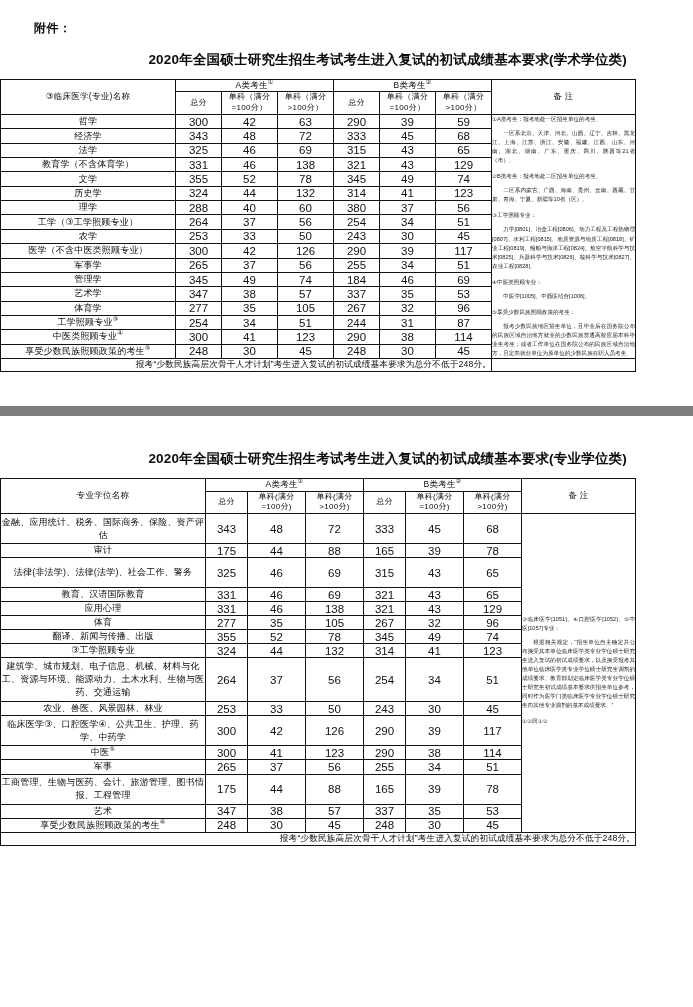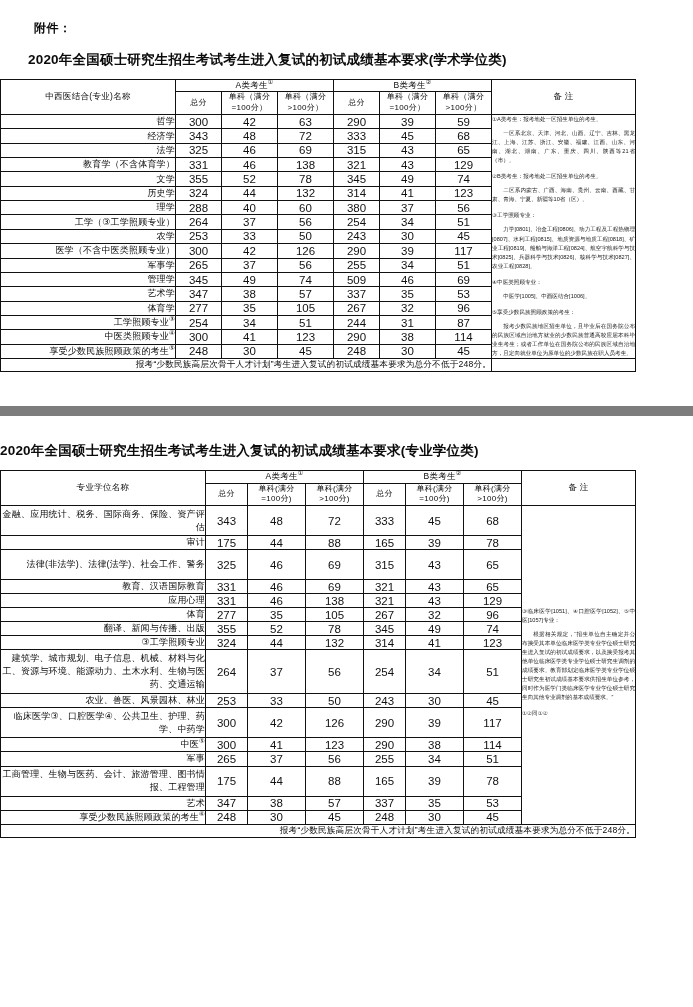--- a/index.html
+++ b/index.html
@@ -18,26 +18,26 @@
     font-family:"Liberation Sans","DejaVu Sans",sans-serif;
     font-weight:bold;
     font-size:12px;
     margin:0 0 0 34px;
     letter-spacing:.5px;
   }
   .doc-title{
     font-family:"Liberation Sans","DejaVu Sans",sans-serif;
     font-weight:bold;
     font-size:13.5px;
-    text-align:left;
+    text-align:right;
     margin:14px 0 10px 0;
     padding-left:28px;
     letter-spacing:.2px;
   }
-  .doc-title.t2{margin-top:0;padding-left:0;}
+  .doc-title.t2{margin-top:8px;padding-left:0;}
 
   .tbl-wrap{margin:0 auto;width:635px;}
   table.grid{
     border-collapse:collapse;
     width:635px;
     table-layout:fixed;
     background:#fff;
   }
   table.grid td,table.grid th{
     border:1px solid #111;
@@ -55,21 +55,21 @@
     padding:3px 1px;
   }
   .hdr-sub{font-size:8px;}
   .rowlabel{
     font-family:"Liberation Sans","DejaVu Sans",sans-serif;
     font-size:9px;
     font-weight:bold;
     letter-spacing:.2px;
     line-height:1.45;
     padding:3px 4px 3px 6px;
-    text-align:right;
+    text-align:center;
   }
   .num{
     text-align:center;
     font-family:"Liberation Sans","DejaVu Sans",sans-serif;
     font-size:11.5px;
     font-weight:bold;
     padding:3px 0;
     color:#111;
   }
   .remarks{
@@ -123,21 +123,21 @@
             <col style="width:46px">
             <col style="width:56px">
             <col style="width:56px">
           <col style="width:46px">
             <col style="width:56px">
             <col style="width:56px">
             <col style="width:144px">
         </colgroup>
         <tbody>
           <tr>
-            <td class="hdr" rowspan="2"><span>中西医结合(专业)名称</span></td>
+            <td class="hdr" rowspan="2"><span>③临床医学(专业)名称</span></td>
             <td class="hdr" colspan="3"><span>A类考生</span><sup>①</sup></td>
             <td class="hdr" colspan="3"><span>B类考生</span><sup>②</sup></td>
             <td class="hdr" rowspan="2"><span>备    注</span></td>
           </tr>
           <tr>
             <td class="hdr hdr-sub">总分</td>
             <td class="hdr hdr-sub"><span>单科（满分</span><br><span>=100分）</span></td>
             <td class="hdr hdr-sub"><span>单科（满分</span><br><span>&gt;100分）</span></td>
             <td class="hdr hdr-sub">总分</td>
             <td class="hdr hdr-sub"><span>单科（满分</span><br><span>=100分）</span></td>
@@ -254,21 +254,21 @@
             <td class="num">56</td>
             <td class="num">255</td>
             <td class="num">34</td>
             <td class="num">51</td>
           </tr>
           <tr>
             <td class="rowlabel"><span>管理学</span><sup></sup></td>
             <td class="num">345</td>
             <td class="num">49</td>
             <td class="num">74</td>
-            <td class="num">509</td>
+            <td class="num">184</td>
             <td class="num">46</td>
             <td class="num">69</td>
           </tr>
           <tr>
             <td class="rowlabel"><span>艺术学</span><sup></sup></td>
             <td class="num">347</td>
             <td class="num">38</td>
             <td class="num">57</td>
             <td class="num">337</td>
             <td class="num">35</td>

